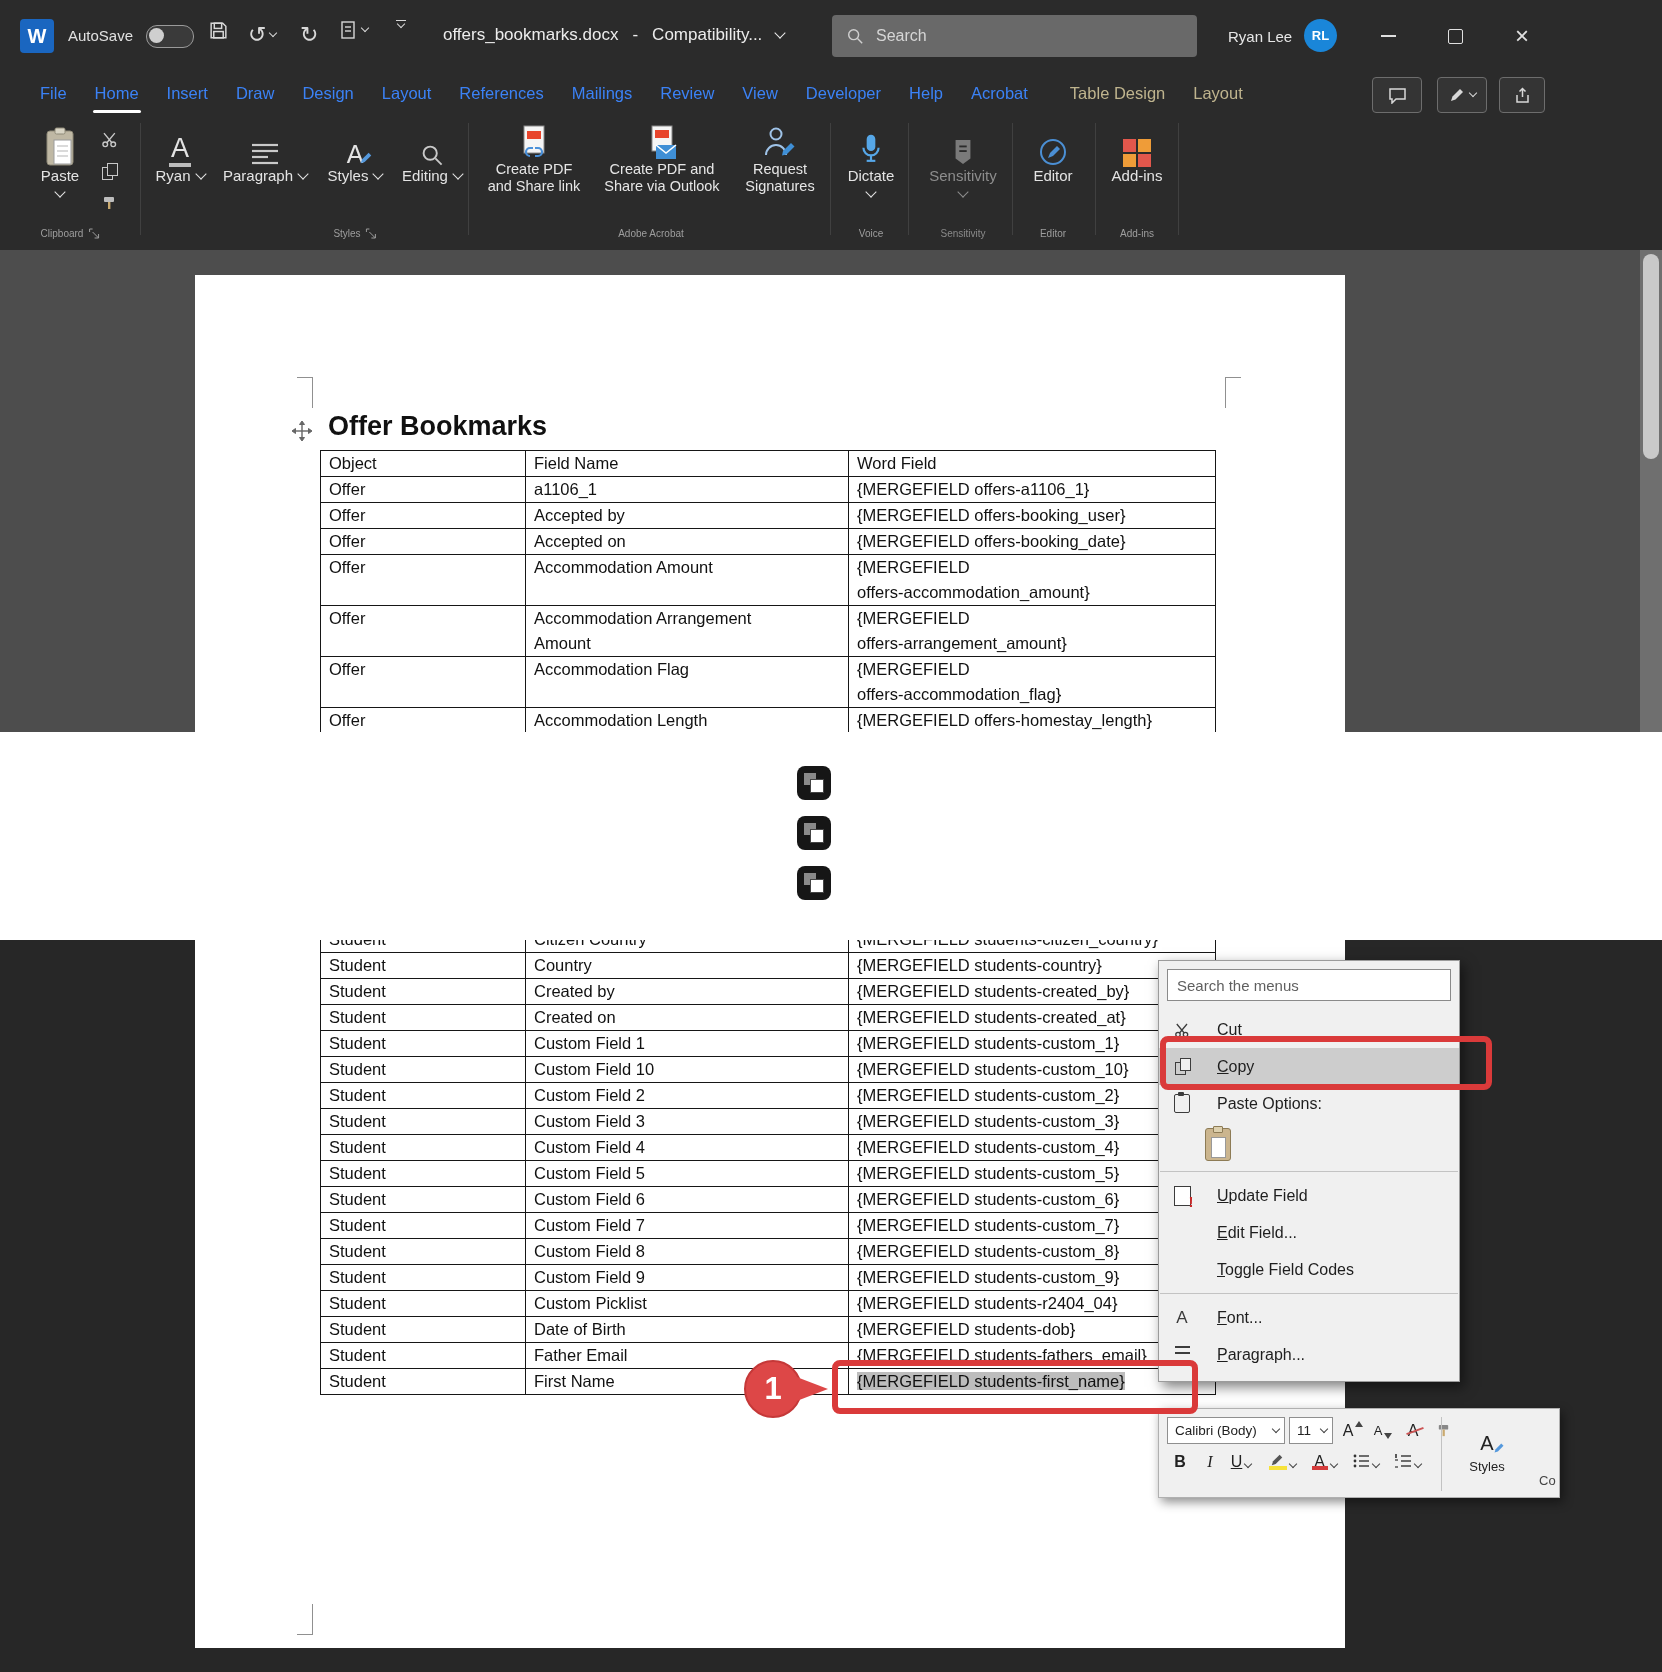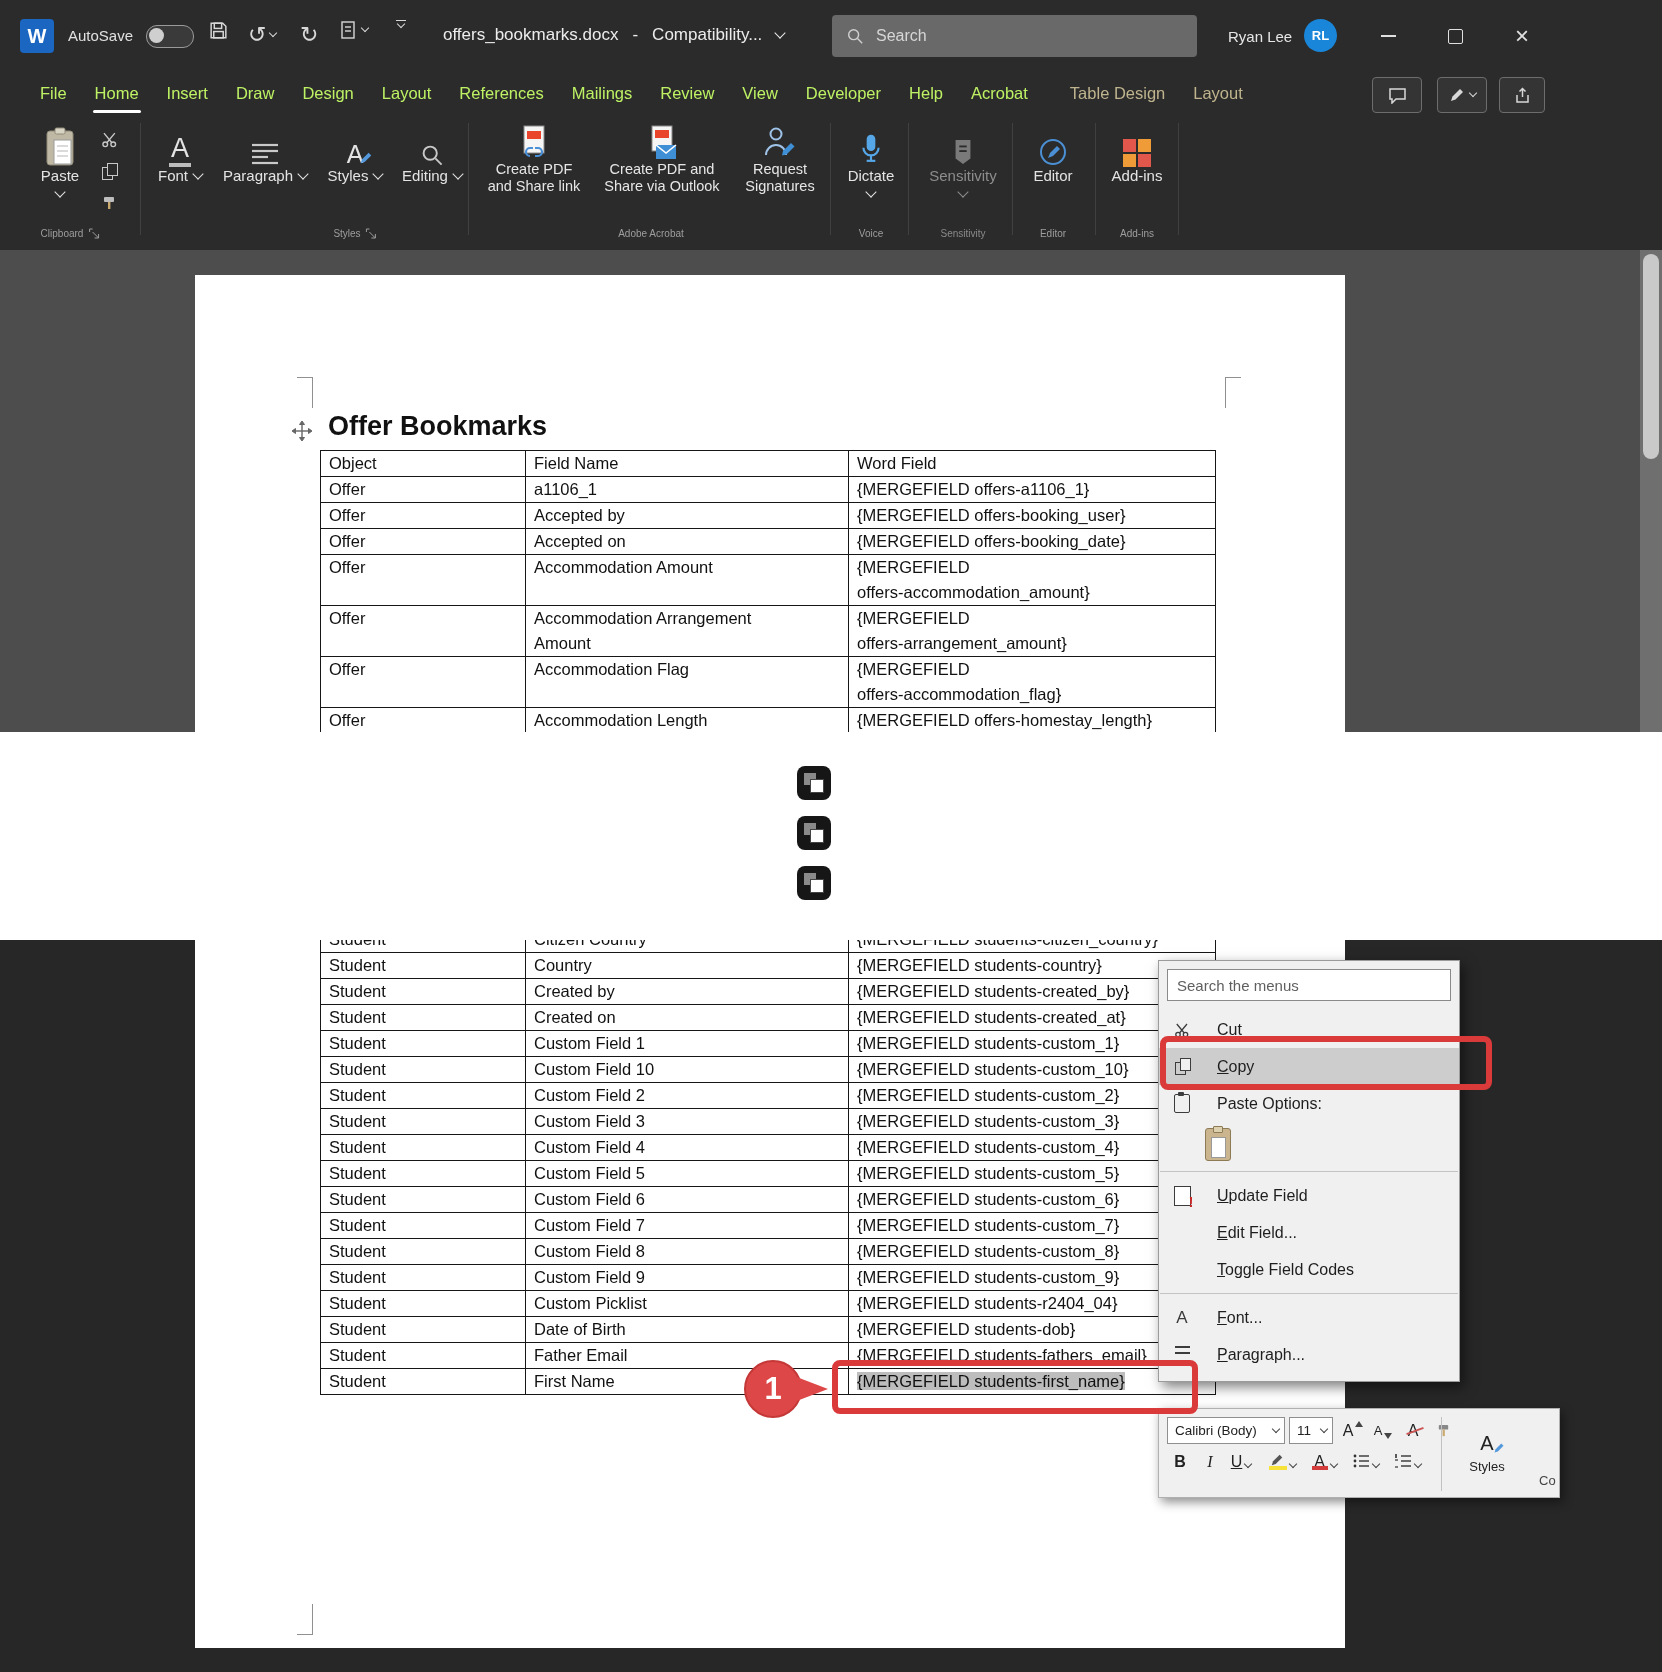--- a/index.html
+++ b/index.html
@@ -29,21 +29,21 @@
 #avatar{position:absolute;left:1304px;top:19px;width:33px;height:33px;border-radius:50%;background:#1a86d9;color:#fff;
         font-size:13px;font-weight:bold;display:flex;align-items:center;justify-content:center}
 .winbtn{position:absolute;top:0;width:64px;height:72px;display:flex;align-items:center;justify-content:center;color:#e0e0e0}
 #min-glyph{width:15px;height:2px;background:#e0e0e0}
 #max-glyph{width:13px;height:13px;border:1.6px solid #e0e0e0;border-radius:2px}
 #close-glyph{font-size:24px;line-height:24px}
 
 
 #tabsrow{position:absolute;left:0;top:72px;width:1662px;height:43px;background:#2b2b2b}
 #tabs-container{display:flex;align-items:stretch;height:43px;padding-left:26px}
-.tab{display:flex;align-items:center;padding:0 14px;color:#bef264;font-size:16.5px;position:relative;white-space:nowrap}
+.tab{display:flex;align-items:center;padding:0 14px;color:#3b82f6;font-size:16.5px;position:relative;white-space:nowrap}
 .tab.active::after{content:"";position:absolute;left:12px;right:12px;bottom:2px;height:3px;background:#fff;border-radius:2px}
 .tab.contextual{color:#bfb48e}
 .tab.contextual-first{margin-left:14px}
 .tabbtn{position:absolute;top:5px;height:34px;border:1px solid #6d6d6d;border-radius:4px;background:#343434;
         display:flex;align-items:center;justify-content:center;gap:5px;color:#d8d8d8}
 
 
 #ribbon{position:absolute;left:0;top:115px;width:1662px;height:135px;background:#2b2b2b;border-bottom:1px solid #1c1c1c;color:#e4e4e4}
 .rsep{top:8px;height:112px}
 .glabel{position:absolute;top:113px;font-size:10px;color:#9e9e9e;display:flex;align-items:center;gap:5px;transform:translateX(-50%);white-space:nowrap}
@@ -292,21 +292,21 @@
     <svg width="11" height="11" viewBox="0 0 11 11" stroke="#9e9e9e" fill="none">
       <path d="M1 4V1h3M4 4l6 6M10 6v4H6"></path>
     </svg>
   </div>
 
   <div class="bigbtn" style="left:150px;width:60px">
     <span class="ic">
         <span class="font-big">A</span>
       </span>
     <span class="lbl">
-        <span>Font</span>
+        <span>Ryan</span>
         <span class="chev"></span>
       </span>
   </div>
   <div class="bigbtn" style="left:222px;width:86px">
     <span class="ic">
       <svg width="30" height="26" viewBox="0 0 30 26" stroke="#c9c9c9" stroke-width="2.2">
         <line x1="2" y1="4" x2="28" y2="4"></line>
           <line x1="2" y1="10" x2="28" y2="10"></line>
           <line x1="2" y1="16" x2="18" y2="16"></line>
           <line x1="2" y1="22" x2="28" y2="22"></line>

